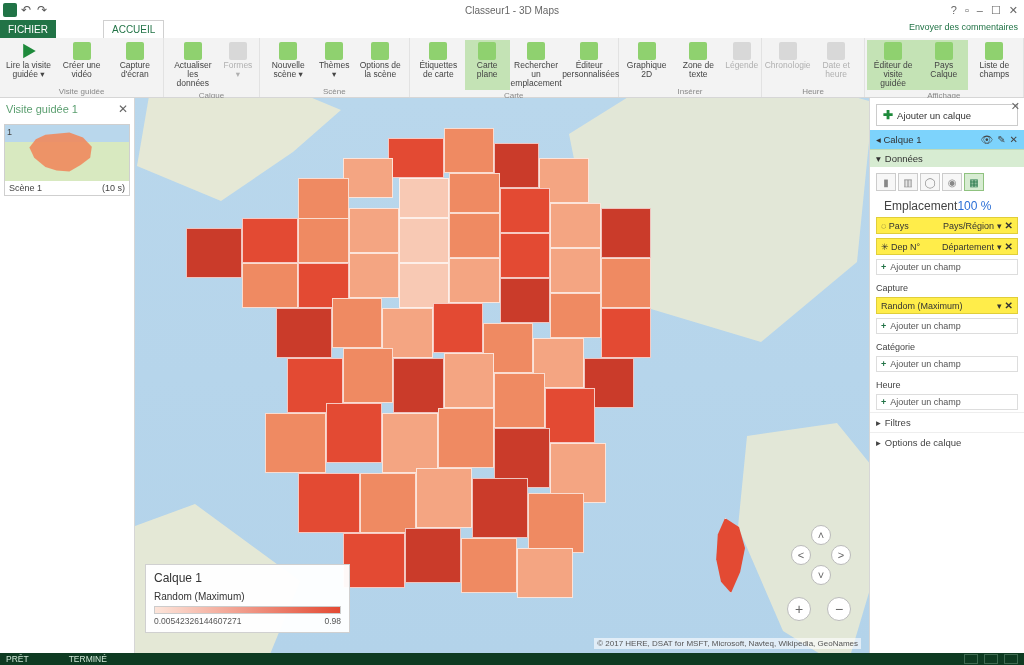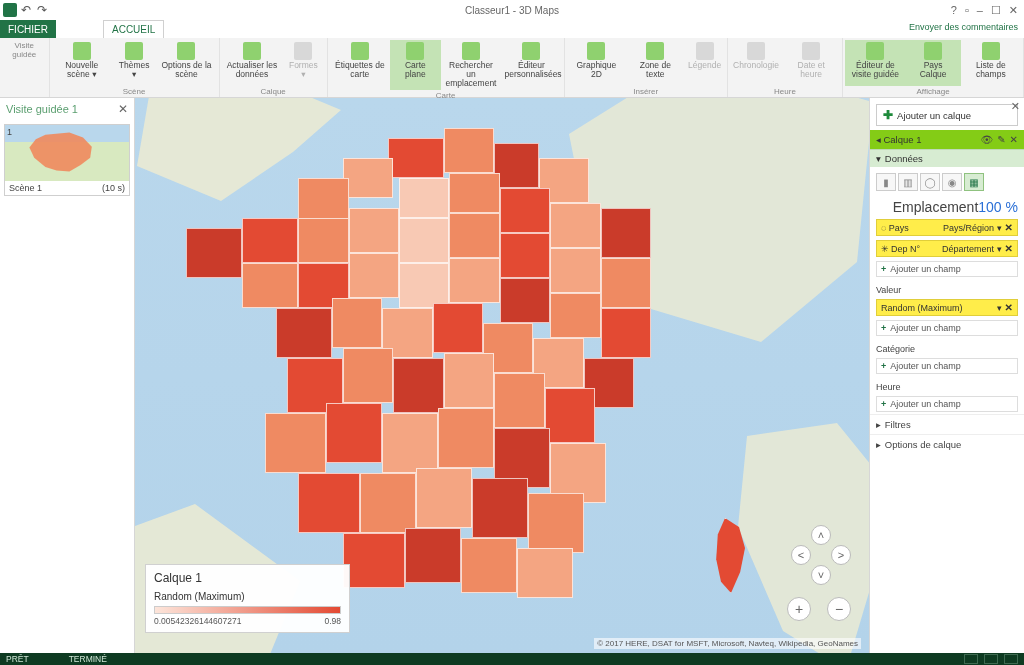--- a/index.html
+++ b/index.html
@@ -78,27 +78,27 @@
   .navpad .rt { right: 0; top: 20px; }
   .zoomctl { position: absolute; right: 18px; bottom: 32px; display: flex; gap: 16px; }
   .zoomctl .zb { width: 24px; height: 24px; border-radius: 50%; background: #fff; border: 1px solid #bbb; display: flex; align-items: center; justify-content: center; font-size: 14px; color: #666; }
   .attrib { position: absolute; right: 8px; bottom: 4px; font-size: 8px; color: #555; background: rgba(255,255,255,0.6); padding: 1px 3px; }
 
   
   .layerpanel { width: 155px; border-left: 1px solid #d6d6d6; background: #fff; font-size: 9.5px; color: #333; display: flex; flex-direction: column; position: relative; }
   .layerpanel .closex { position: absolute; right: 4px; top: 2px; font-size: 11px; color: #666; }
   .layerpanel .addbtn { margin: 6px 6px 4px; padding: 3px 6px; background: #fff; border: 1px solid #ccc; display: flex; align-items: center; gap: 4px; font-size: 9.5px; }
   .layerpanel .addbtn .plus { color: #1e8a3b; font-weight: bold; font-size: 12px; }
-  .lphead { background: #84cc16; padding: 4px 6px; display: flex; align-items: center; justify-content: space-between; }
+  .lphead { background: #7dd3fc; padding: 4px 6px; display: flex; align-items: center; justify-content: space-between; }
   .lphead .tools { display: flex; gap: 4px; font-size: 10px; color: #444; }
   .lpsection { background: #d7ecd2; padding: 3px 6px; font-size: 9.5px; display: flex; align-items: center; gap: 4px; border-top: 1px solid #bfdab8; }
   .viztabs { display: flex; gap: 2px; padding: 6px; }
   .vt { width: 20px; height: 18px; border: 1px solid #ccc; background: #f7f7f7; display: flex; align-items: center; justify-content: center; font-size: 10px; color: #888; }
   .vt.active { background: #d7ecd2; border-color: #8fc27f; color: #217346; }
-  .subhead { display: flex; justify-content: flex-end; padding: 2px 6px; font-size: 14px; color: #444; }
+  .subhead { display: flex; justify-content: flex-start; padding: 2px 6px; font-size: 12px; color: #444; margin-left: 8px; }
   .subhead .pct { color: #2a6fd6; }
   .pill { margin: 2px 6px; padding: 2px 4px; background: #ffed4a; font-size: 9px; display: flex; align-items: center; justify-content: space-between; border: 1px solid #e0ce3a; }
   .pill .pr { display: flex; gap: 3px; align-items: center; color: #333; }
   .pill .x { font-size: 10px; font-weight: bold; }
   .addfield { margin: 2px 6px; padding: 2px 4px; border: 1px solid #ddd; font-size: 9px; color: #555; display: flex; align-items: center; gap: 4px; }
   .addfield .plus { color: #217346; font-weight: bold; }
   .seclabel { padding: 6px 6px 2px; font-size: 9px; color: #444; }
   .collapse { padding: 4px 6px; font-size: 9.5px; color: #444; display: flex; align-items: center; gap: 4px; border-top: 1px solid #eee; }
 
   
@@ -127,51 +127,65 @@
 
 <div class="tabstrip">
   <div class="tab">FICHIER</div>
   <div class="tab active">ACCUEIL</div>
   <div class="spacer"></div>
   <div class="feedback">Envoyer des commentaires</div>
 </div>
 
 <div class="ribbon">
   <div class="rgroup">
+    <div class="btns">
+      <div class="rbtn">
+          <div class="ico play"></div>
+          <div class="lbl">Lire la visite guidée ▾</div>
+        </div>
+      <div class="rbtn">
+          <div class="ico"></div>
+          <div class="lbl">Créer une vidéo</div>
+        </div>
+      <div class="rbtn">
+          <div class="ico"></div>
+          <div class="lbl">Capture d'écran</div>
+        </div>
+    </div>
     <div class="gname">Visite guidée</div>
   </div>
   <div class="rgroup">
     <div class="btns">
       <div class="rbtn">
           <div class="ico"></div>
+          <div class="lbl">Actualiser les données</div>
+        </div>
+      <div class="rbtn dis">
+          <div class="ico"></div>
+          <div class="lbl">Formes ▾</div>
+        </div>
+    </div>
+    <div class="gname">Calque</div>
+  </div>
+  <div class="rgroup">
+    <div class="btns">
+      <div class="rbtn">
+          <div class="ico"></div>
           <div class="lbl">Nouvelle scène ▾</div>
         </div>
       <div class="rbtn">
           <div class="ico"></div>
           <div class="lbl">Thèmes ▾</div>
         </div>
       <div class="rbtn">
           <div class="ico"></div>
           <div class="lbl">Options de la scène</div>
         </div>
     </div>
     <div class="gname">Scène</div>
-  </div>
-  <div class="rgroup">
-    <div class="btns">
-      <div class="rbtn">
-          <div class="ico"></div>
-          <div class="lbl">Actualiser les données</div>
-        </div>
-      <div class="rbtn dis">
-          <div class="ico"></div>
-          <div class="lbl">Formes ▾</div>
-        </div>
-    </div>
-    <div class="gname">Calque</div>
   </div>
   <div class="rgroup">
     <div class="btns">
       <div class="rbtn">
           <div class="ico"></div>
           <div class="lbl">Étiquettes de carte</div>
         </div>
       <div class="rbtn highlight">
           <div class="ico"></div>
           <div class="lbl">Carte plane</div>
@@ -379,21 +393,21 @@
     </div>
     <div class="pill">
       <span>✳ <span>Dep N°</span></span>
       <span class="pr"><span>Département</span> ▾ <span class="x">✕</span></span>
     </div>
     <div class="addfield">
         <span class="plus">+</span>
         <span>Ajouter un champ</span>
       </div>
 
-    <div class="seclabel">Valeur</div>
+    <div class="seclabel">Capture</div>
     <div class="pill">
       <span>Random (Maximum)</span>
       <span class="pr">▾ <span class="x">✕</span></span>
     </div>
     <div class="addfield">
         <span class="plus">+</span>
         <span>Ajouter un champ</span>
       </div>
 
     <div class="seclabel">Catégorie</div>

